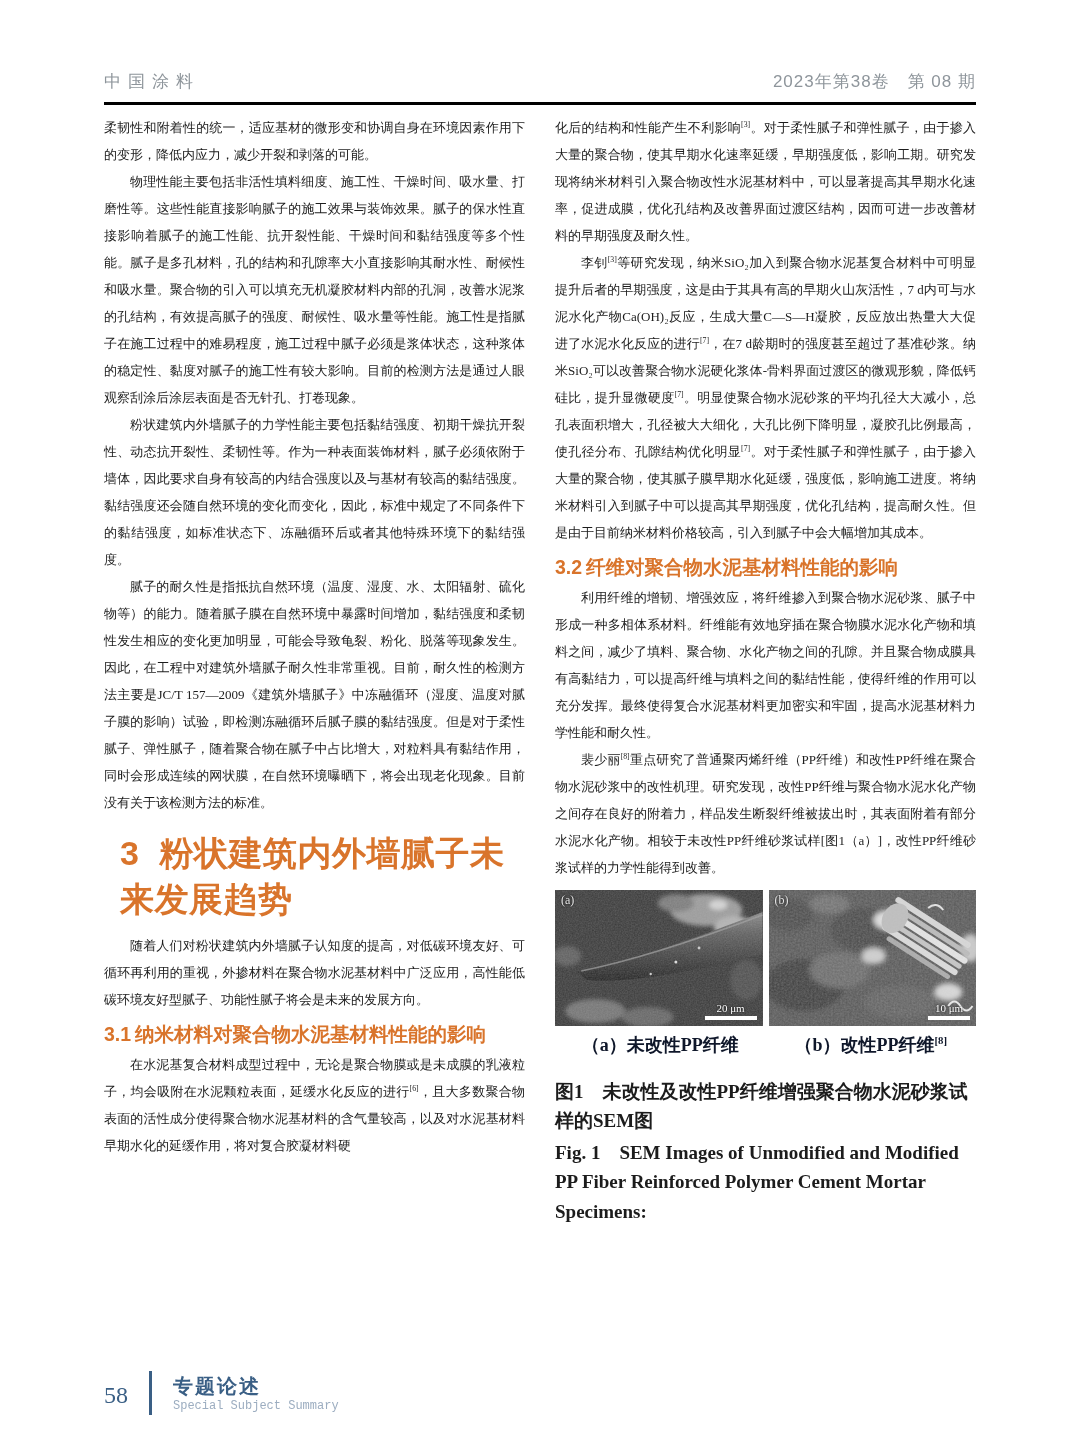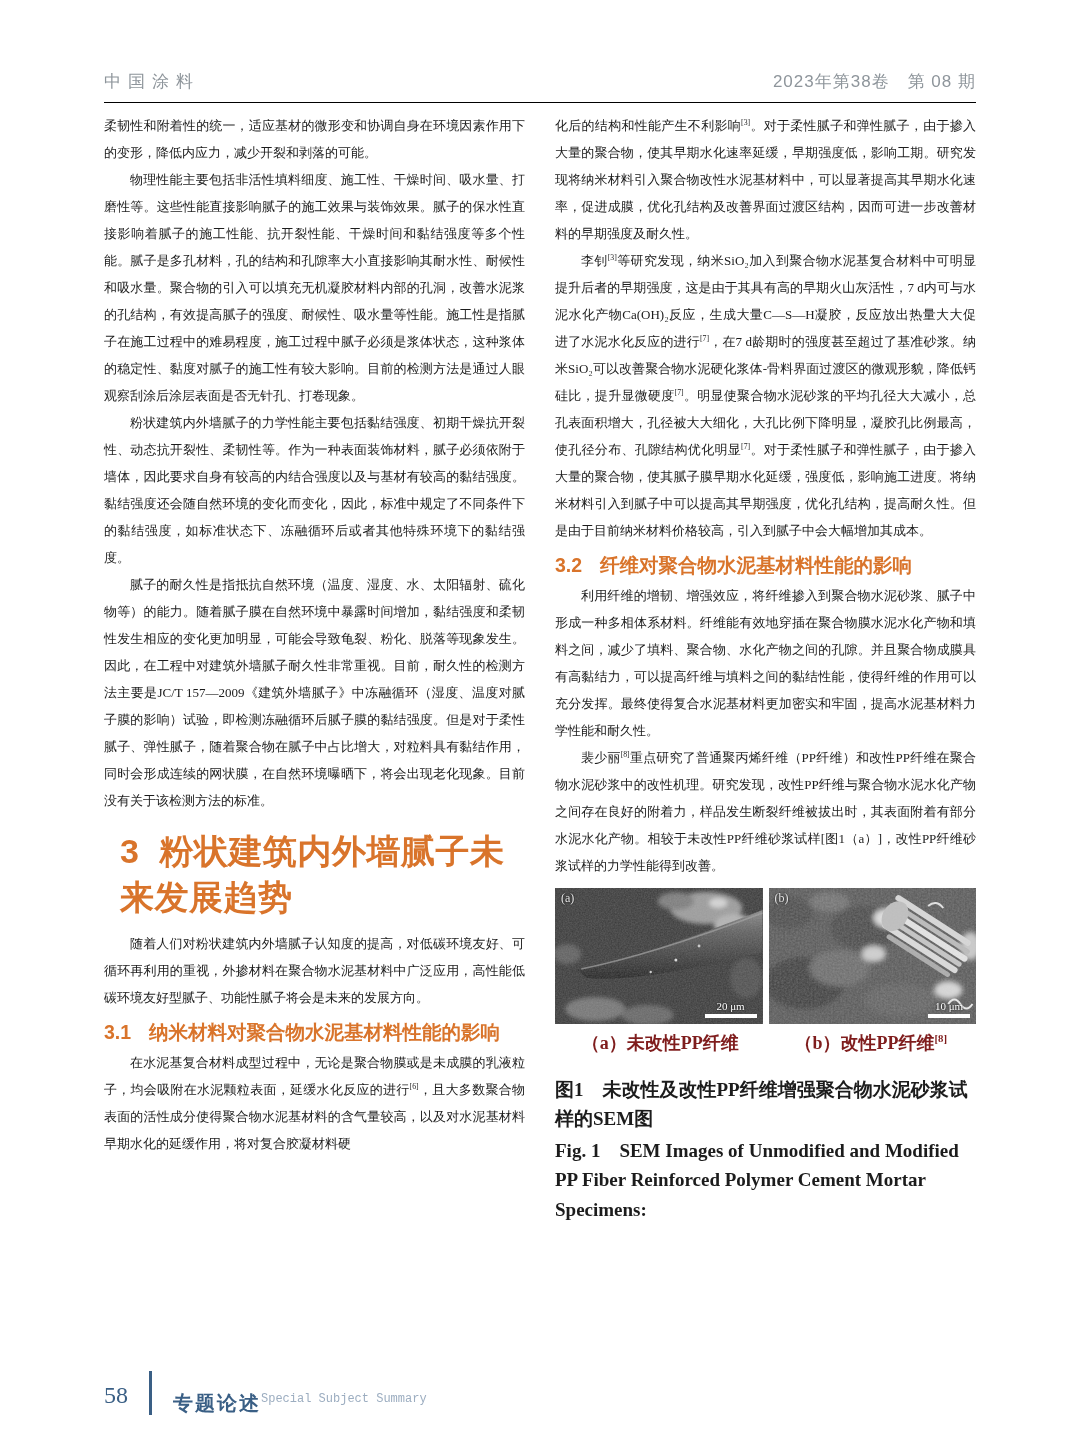--- a/index.html
+++ b/index.html
@@ -5,73 +5,73 @@
   html,body{margin:0;padding:0;background:#ececec;}
   .page{
     width:1080px;height:1455px;margin:0 auto;background:#ffffff;
     position:relative;overflow:hidden;box-sizing:border-box;
     padding:0 104px;color:#1c1c1c;
     font-family:"Liberation Serif","DejaVu Serif",serif;
   }
   
   .header{
     display:flex;justify-content:space-between;align-items:flex-end;
-    padding-top:70px;padding-bottom:9px;border-bottom:1px solid #000000;
+    padding-top:70px;padding-bottom:9px;border-bottom:3px solid #000000;
     color:#8e959b;font-family:"Liberation Sans","DejaVu Sans",sans-serif;
     font-size:17px;
   }
   .journal{letter-spacing:7px;}
   .issue{letter-spacing:1px;margin-left:20px;}
   
   .columns{display:flex;gap:30px;margin-top:9px;}
   .col{flex:1;min-width:0;}
   .p{font-size:13px;line-height:27px;text-align:justify;margin:0;}
   .indent{text-indent:2em;}
   sup{font-size:0.6em;vertical-align:super;line-height:0;}
   .h-main{
     color:#d9742b;font-family:"Liberation Sans","DejaVu Sans",sans-serif;
     font-weight:bold;font-size:34px;margin:15px 16px 9px;letter-spacing:0.5px;
   }
   .h-main .hnum{margin-right:20px;}
   .h-sub{
     color:#d9742b;font-family:"Liberation Sans","DejaVu Sans",sans-serif;
     font-weight:bold;font-size:19.5px;margin:8px 0 3px;
   }
-  .h-sub .hnum{margin-right:18px;}
+  .h-sub .hnum{margin-right:4px;}
   
   .figure{margin-top:9px;}
   .sem-row{display:flex;gap:6px;}
   .sem{position:relative;flex:1;height:136px;overflow:hidden;background:#454545;}
   .sem svg{display:block;width:100%;height:100%;}
   .sem-label{
     position:absolute;top:3px;left:6px;color:#e8e8e8;font-size:12px;
     font-family:"Liberation Serif",serif;text-shadow:0 0 2px #000;
   }
   .sem-scale{
     position:absolute;right:6px;bottom:6px;color:#ffffff;font-size:11px;
     text-align:center;line-height:1.1;font-family:"Liberation Serif",serif;
     text-shadow:0 0 2px #000;
   }
   .sem-scale .bar{display:block;width:52px;height:4px;background:#ffffff;margin:2px auto 0;}
   .sem-b .bar{width:42px;}
   .subcaps{display:flex;margin-top:7px;}
   .subcap{
-    flex:1;text-align:center;color:#7f1d1d;font-weight:bold;
+    flex:1;text-align:center;color:#0f172a;font-weight:bold;
     font-size:18px;font-family:"Liberation Serif",serif;
   }
   .cap{font-weight:bold;text-align:left;font-size:19px;line-height:1.55;margin:20px 0 0;}
   .cap-en{margin-top:2px;}
   
   .footer{
     position:absolute;left:104px;bottom:40px;
     display:flex;align-items:flex-end;gap:21px;color:#3a5f85;
   }
   .pgnum{font-size:24px;line-height:1;margin-bottom:8px;font-family:"Liberation Serif",serif;}
   .fbar{width:3px;height:44px;background:#3a5f85;}
-  .flabels{display:flex;flex-direction:row;justify-content:space-between;}
+  .flabels{display:flex;flex-direction:column;justify-content:space-between;}
   .fcn{font-size:20px;font-weight:bold;letter-spacing:2px;line-height:1.2;
        font-family:"Liberation Sans","DejaVu Sans",sans-serif;}
   .fen{font-size:12px;color:#9cadc0;line-height:1.4;font-family:Liberation Mono, monospace;}
 </style>
 </head>
 <body>
 
 <div class="page">
 
   <div class="header">

